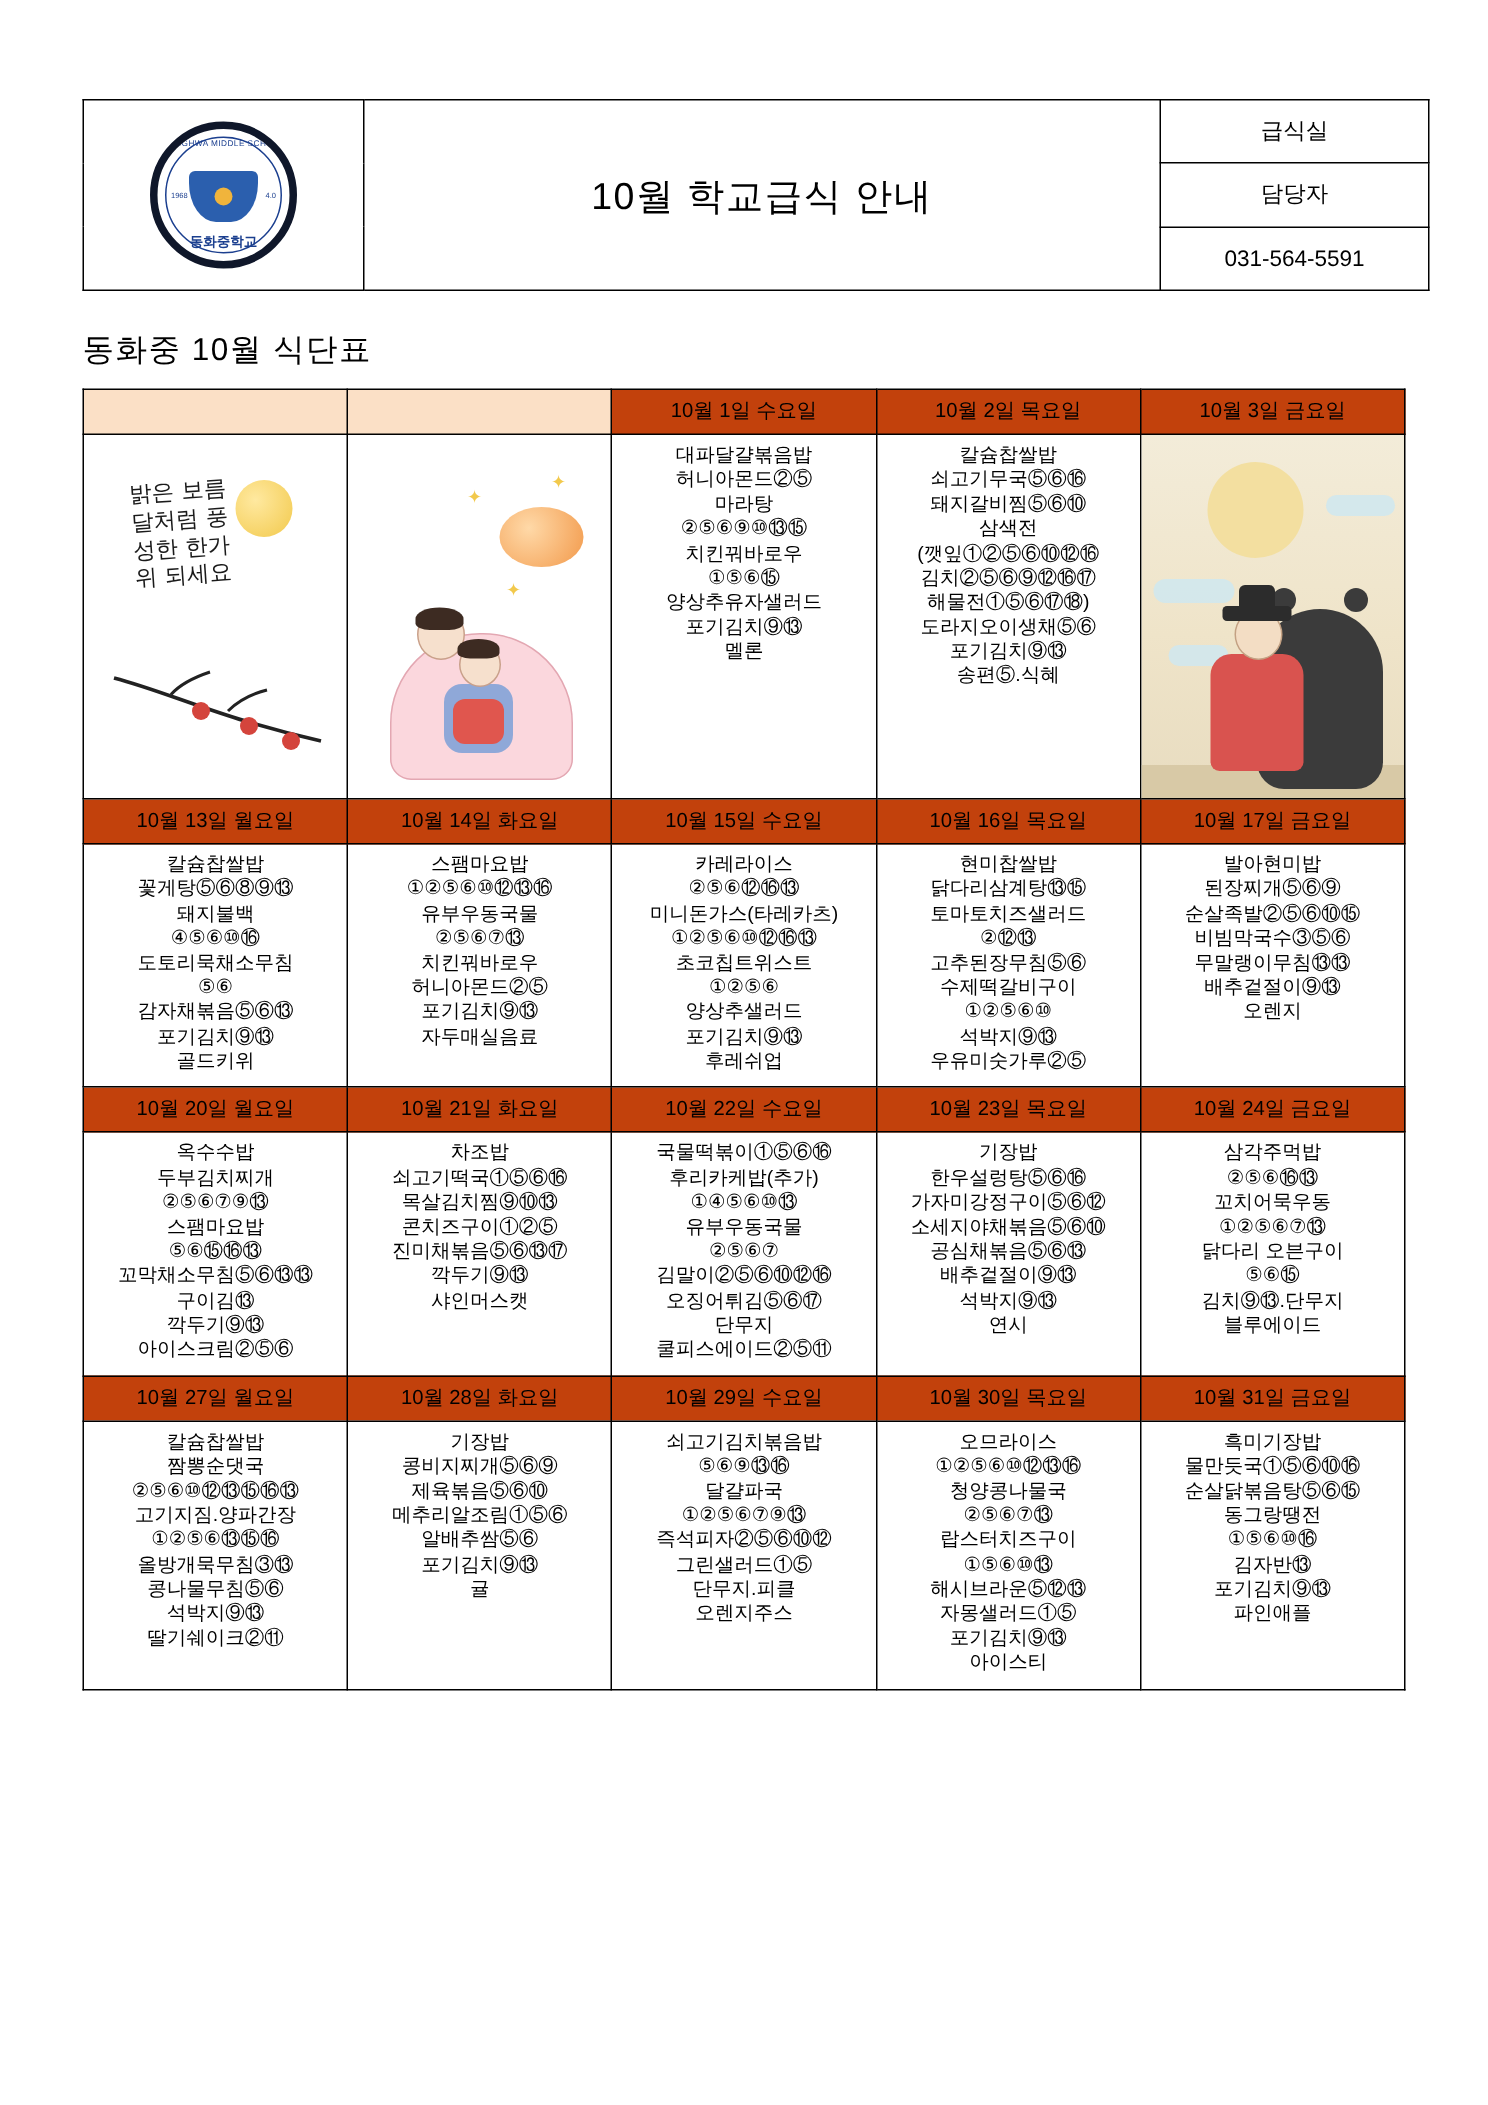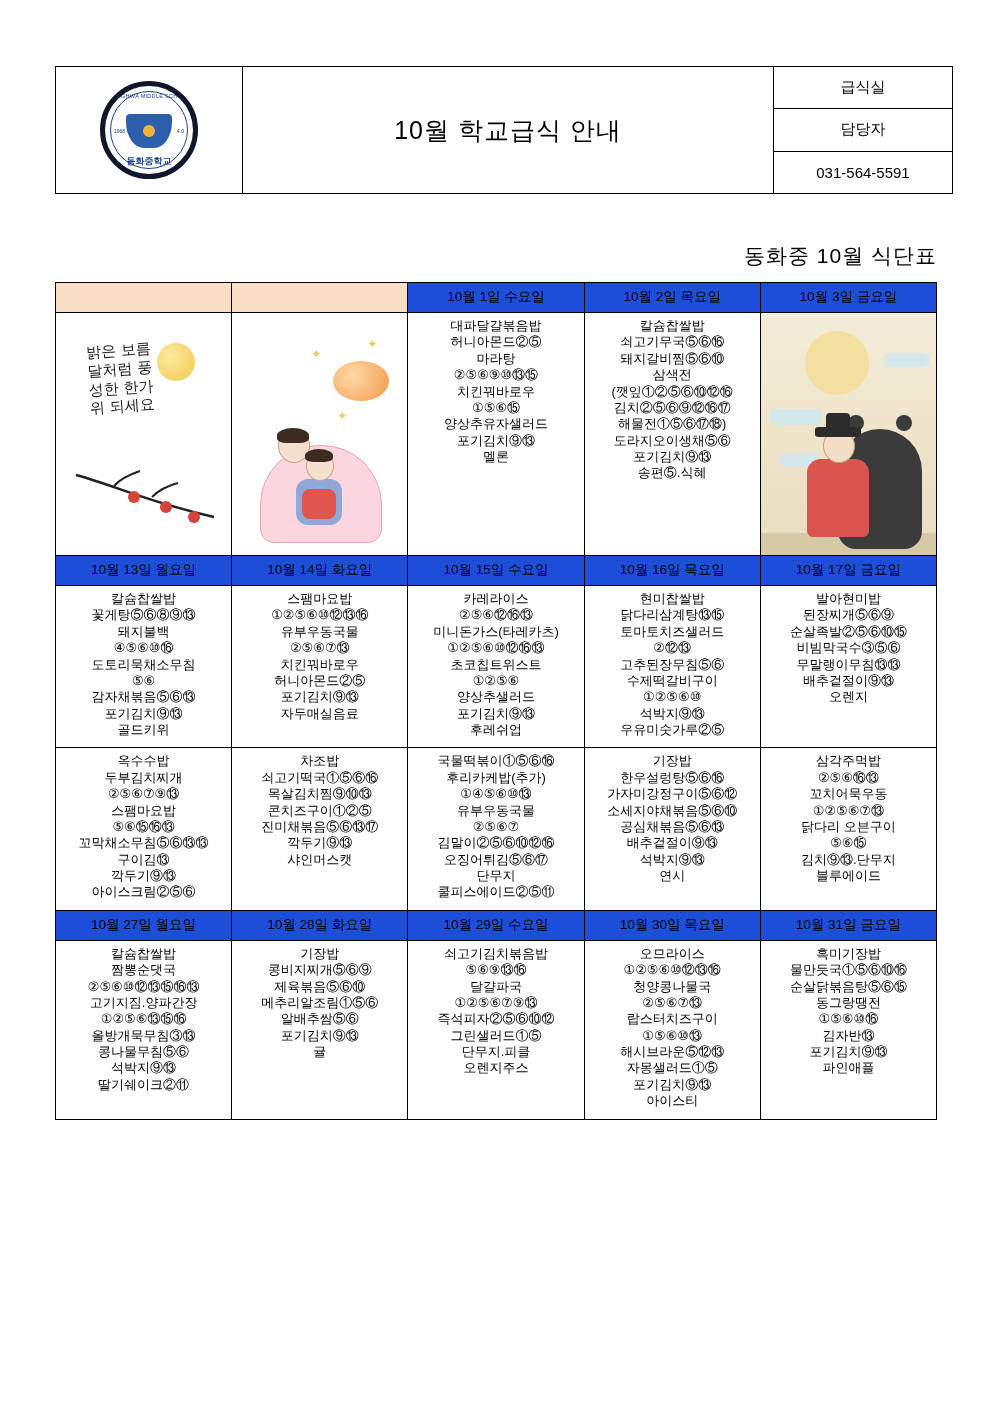--- a/index.html
+++ b/index.html
@@ -95,40 +95,40 @@
     position: absolute;
     top: 42px;
     font-size: 5px;
     color: #1b3f8f;
   }
   .logo .yr-left { left: 9px; }
   .logo .yr-right { right: 9px; }
 
   
   .menu-title {
-    text-align: right;
+    text-align: left;
     font-size: 21px;
-    margin-top: 48px;
+    margin-top: 25px;
     margin-bottom: 12px;
     letter-spacing: 1px;
   }
 
   
   table.menu {
     width: 882px;
     border-collapse: collapse;
     table-layout: fixed;
   }
   table.menu td {
     border: 1px solid #000;
     vertical-align: top;
     text-align: center;
   }
   td.dayhead {
-    background: #1d4ed8;
+    background: #c2410c;
     font-size: 13.5px;
     padding: 5px 0 6px;
     vertical-align: middle;
     height: 18px;
   }
   td.blank-head { background: #fbe0c6; }
   td.cell {
     font-size: 13px;
     line-height: 1.26;
     padding: 5px 3px 9px;
@@ -501,20 +501,27 @@
         <div class="line">된장찌개⑤⑥⑨</div>
         <div class="line">순살족발②⑤⑥⑩⑮</div>
         <div class="line">비빔막국수③⑤⑥</div>
         <div class="line">무말랭이무침⑬⑬</div>
         <div class="line">배추겉절이⑨⑬</div>
         <div class="line">오렌지</div>
       </td>
     </tr>
 
     <tr>
+      <td class="dayhead">10월 20일 월요일</td>
+      <td class="dayhead">10월 21일 화요일</td>
+      <td class="dayhead">10월 22일 수요일</td>
+      <td class="dayhead">10월 23일 목요일</td>
+      <td class="dayhead">10월 24일 금요일</td>
+    </tr>
+    <tr>
       <td class="cell">
         <div class="line">옥수수밥</div>
         <div class="line">두부김치찌개</div>
         <div class="line">②⑤⑥⑦⑨⑬</div>
         <div class="line">스팸마요밥</div>
         <div class="line">⑤⑥⑮⑯⑬</div>
         <div class="line">꼬막채소무침⑤⑥⑬⑬</div>
         <div class="line">구이김⑬</div>
         <div class="line">깍두기⑨⑬</div>
         <div class="line">아이스크림②⑤⑥</div>

